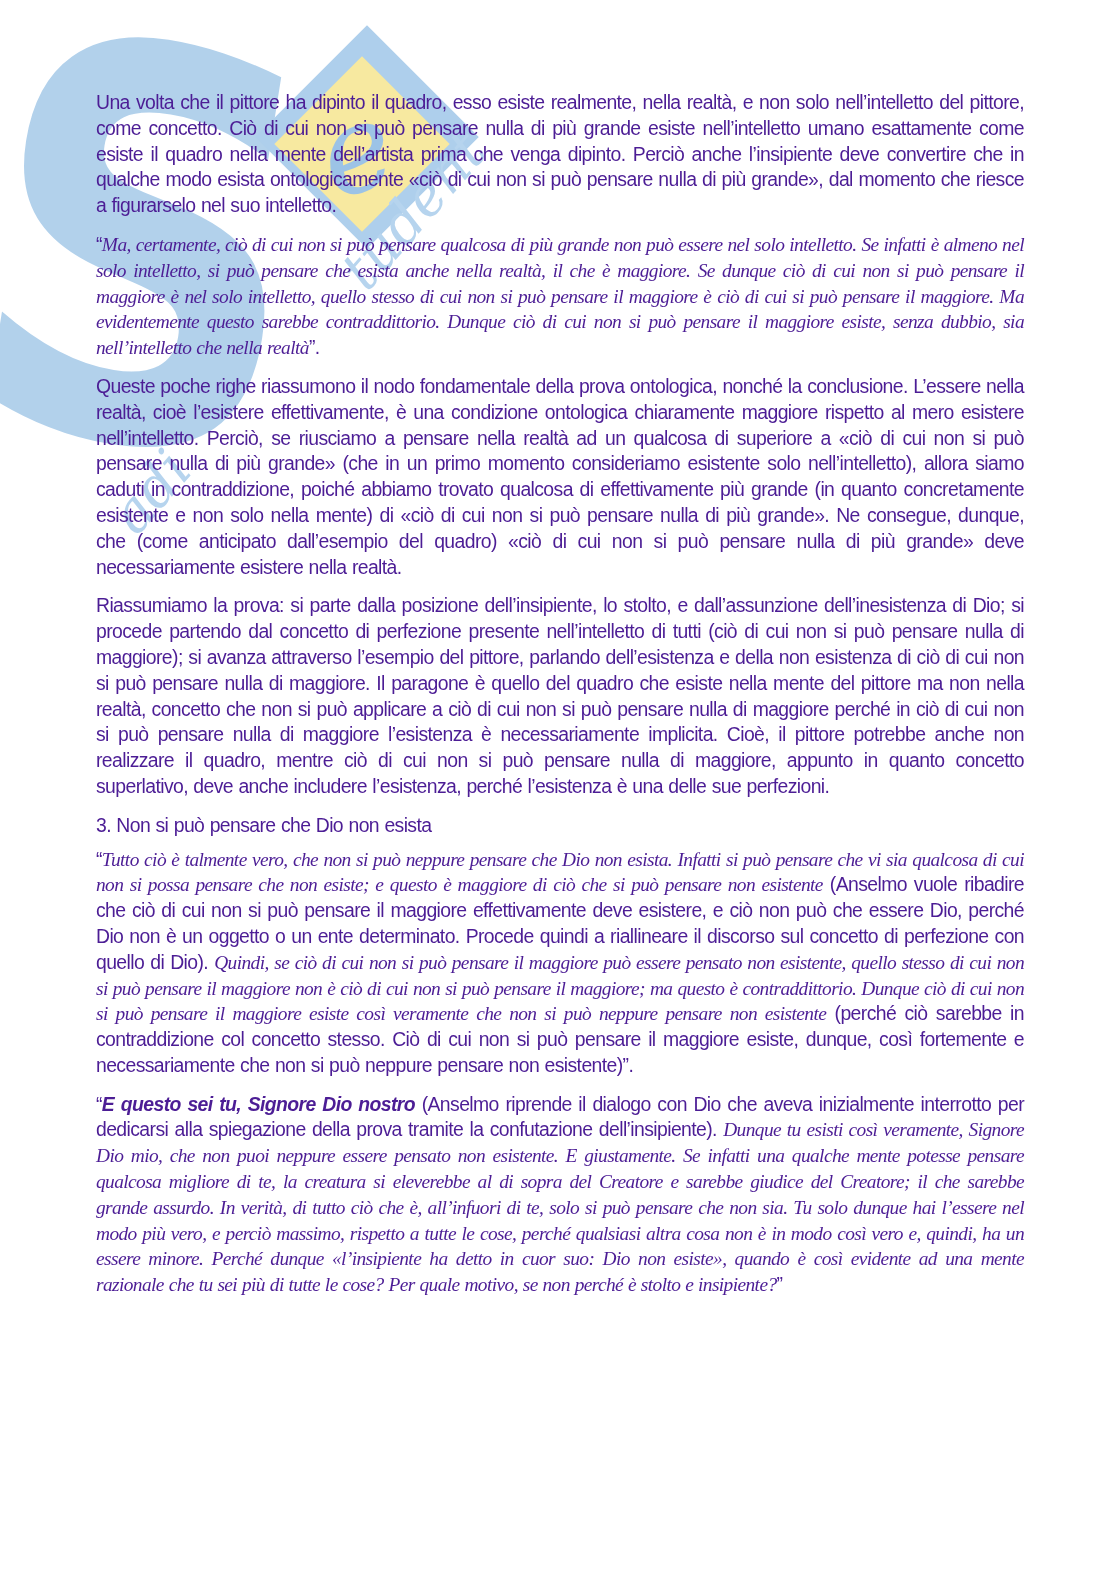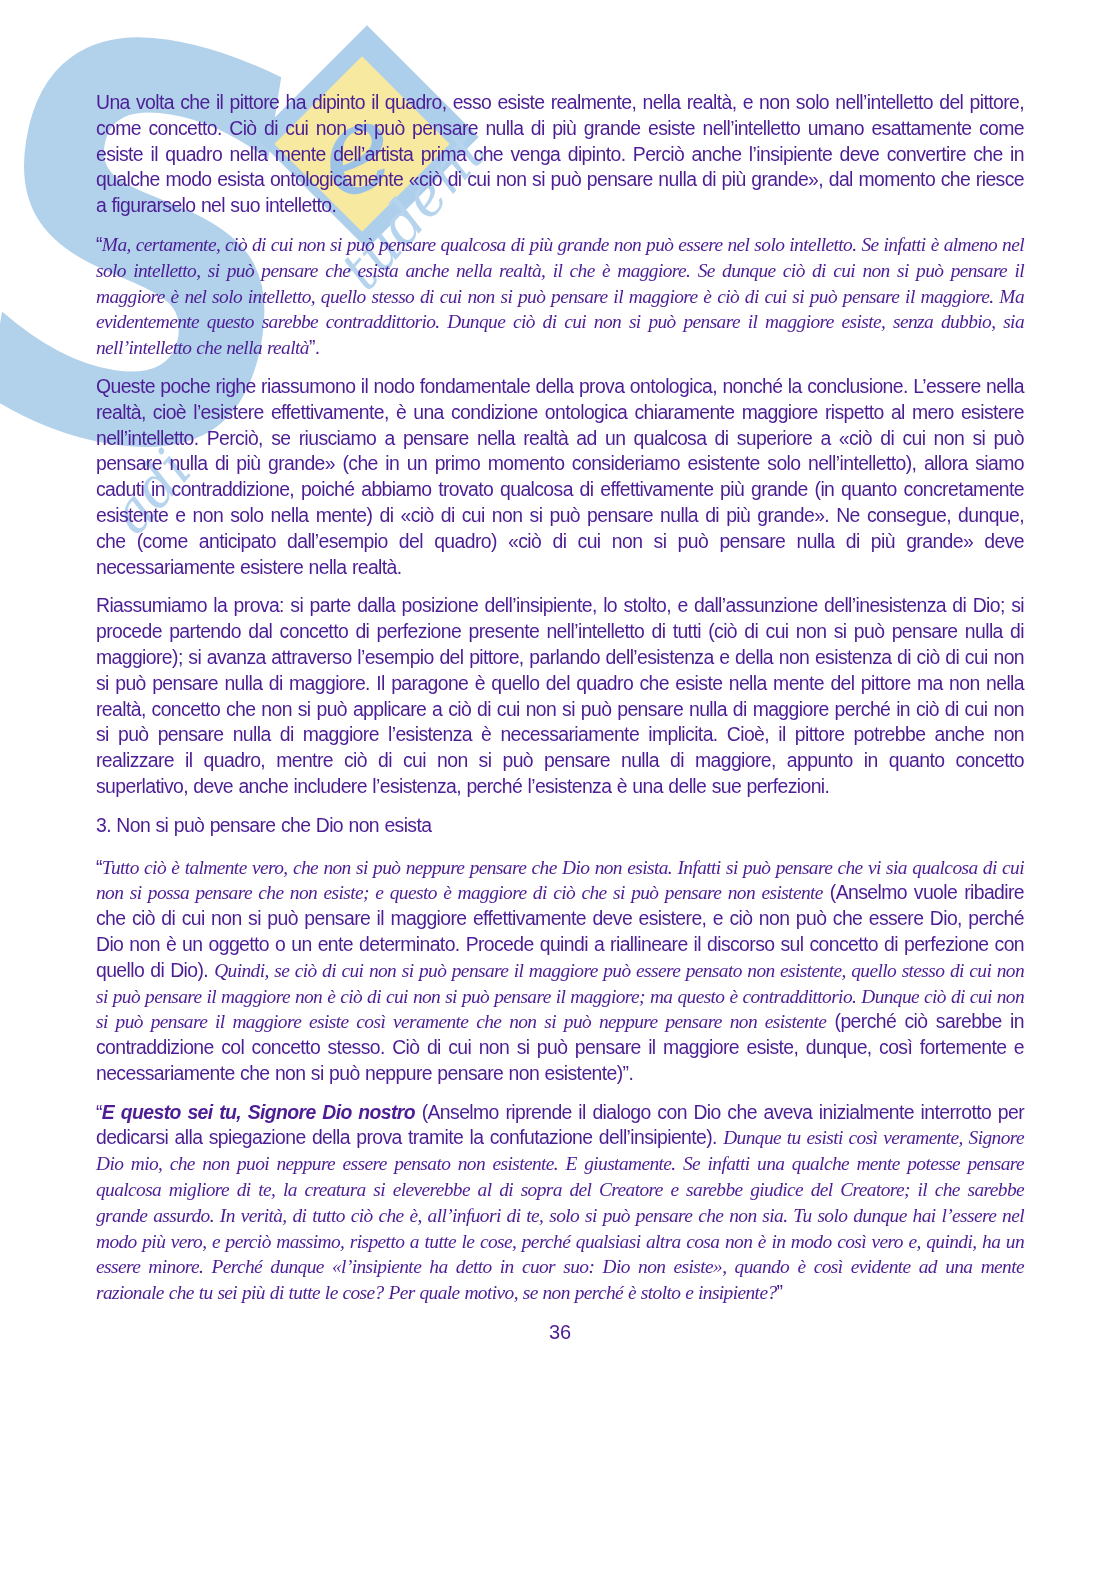--- a/index.html
+++ b/index.html
@@ -74,21 +74,21 @@
     width: 928px;
     z-index: 1;
     color: #4c1d95;
     font-size: 19.4px;
     line-height: 25.8px;
     letter-spacing: -0.6px;
     word-spacing: 0.6px;
     text-align: justify;
   }
   .content p { margin: 0 0 13px 0; }
-  .content p.tight { margin-bottom: 16px; }
+  .content p.tight { margin-bottom: 8px; }
   .run-normal {}
   .run-italic { font-style: italic; font-family: Liberation Serif, serif; }
   .run-bold { font-weight: 400; }
   .run-bolditalic { font-weight: 700; font-style: italic; }
   .page-number {
     margin-top: 14px;
     text-align: center;
     letter-spacing: 0;
     font-size: 20px;
   }
@@ -109,16 +109,15 @@
 
   <div class="content">
 
     <p><span class="run-normal">Una volta che il pittore ha dipinto il quadro, esso esiste realmente, nella realtà, e non solo nell’intelletto del pittore, come concetto. Ciò di cui non si può pensare nulla di più grande esiste nell’intelletto umano esattamente come esiste il quadro nella mente dell’artista prima che venga dipinto. Perciò anche l’insipiente deve convertire che in qualche modo esista ontologicamente «ciò di cui non si può pensare nulla di più grande», dal momento che riesce a figurarselo nel suo intelletto.</span></p>
       <p><span class="run-normal">“</span><span class="run-italic">Ma, certamente, ciò di cui non si può pensare qualcosa di più grande non può essere nel solo intelletto. Se infatti è almeno nel solo intelletto, si può pensare che esista anche nella realtà, il che è maggiore. Se dunque ciò di cui non si può pensare il maggiore è nel solo intelletto, quello stesso di cui non si può pensare il maggiore è ciò di cui si può pensare il maggiore. Ma evidentemente questo sarebbe contraddittorio. Dunque ciò di cui non si può pensare il maggiore esiste, senza dubbio, sia nell’intelletto che nella realtà</span><span class="run-normal">”.</span></p>
       <p><span class="run-normal">Queste poche righe riassumono il </span><span class="run-bold">nodo fondamentale della prova ontologica</span><span class="run-normal">, nonché la conclusione. L’essere nella realtà, cioè l’esistere effettivamente, è una condizione ontologica chiaramente maggiore rispetto al mero esistere nell’intelletto. Perciò, se riusciamo a pensare nella realtà ad un qualcosa di superiore a «ciò di cui non si può pensare nulla di più grande» (che in un primo momento consideriamo esistente solo nell’intelletto), allora siamo caduti in contraddizione, poiché abbiamo trovato qualcosa di effettivamente più grande (in quanto concretamente esistente e non solo nella mente) di «ciò di cui non si può pensare nulla di più grande». Ne consegue, dunque, che (come anticipato dall’esempio del quadro) </span><span class="run-bold">«ciò di cui non si può pensare nulla di più grande» deve necessariamente esistere nella realtà</span><span class="run-normal">.</span></p>
       <p><span class="run-normal">Riassumiamo la prova: si parte dalla posizione dell’insipiente, lo stolto, e dall’assunzione dell’inesistenza di Dio; si procede partendo dal concetto di perfezione presente nell’intelletto di tutti (ciò di cui non si può pensare nulla di maggiore); si avanza attraverso l’esempio del pittore, parlando dell’esistenza e della non esistenza di ciò di cui non si può pensare nulla di maggiore. Il paragone è quello del quadro che esiste nella mente del pittore ma non nella realtà, concetto che non si può applicare a ciò di cui non si può pensare nulla di maggiore perché in ciò di cui non si può pensare nulla di maggiore l’esistenza è necessariamente implicita. Cioè, il pittore potrebbe anche non realizzare il quadro, mentre ciò di cui non si può pensare nulla di maggiore, appunto in quanto concetto superlativo, deve anche includere l’esistenza, perché l’esistenza è una delle sue perfezioni.</span></p>
       <p class="tight"><span class="run-bold">3. Non si può pensare che Dio non esista</span></p>
       <p><span class="run-normal">“</span><span class="run-italic">Tutto ciò è talmente vero, che non si può neppure pensare che Dio non esista. Infatti si può pensare che vi sia qualcosa di cui non si possa pensare che non esiste; e questo è maggiore di ciò che si può pensare non esistente</span><span class="run-normal"> (Anselmo vuole ribadire che ciò di cui non si può pensare il maggiore effettivamente deve esistere, e ciò non può che essere Dio, perché Dio non è un oggetto o un ente determinato. Procede quindi a riallineare il discorso sul concetto di perfezione con quello di Dio). </span><span class="run-italic">Quindi, se ciò di cui non si può pensare il maggiore può essere pensato non esistente, quello stesso di cui non si può pensare il maggiore non è ciò di cui non si può pensare il maggiore; ma questo è contraddittorio. Dunque ciò di cui non si può pensare il maggiore esiste così veramente che non si può neppure pensare non esistente</span><span class="run-normal"> (perché ciò sarebbe in contraddizione col concetto stesso. Ciò di cui non si può pensare il maggiore esiste, dunque, così fortemente e necessariamente che non si può neppure pensare non esistente)”.</span></p>
       <p><span class="run-normal">“</span><span class="run-bolditalic">E questo sei tu, Signore Dio nostro</span><span class="run-normal"> (Anselmo </span><span class="run-bold">riprende il dialogo con Dio</span><span class="run-normal"> che aveva inizialmente interrotto per dedicarsi alla spiegazione della prova tramite la confutazione dell’insipiente). </span><span class="run-italic">Dunque tu esisti così veramente, Signore Dio mio, che non puoi neppure essere pensato non esistente. E giustamente. Se infatti una qualche mente potesse pensare qualcosa migliore di te, la creatura si eleverebbe al di sopra del Creatore e sarebbe giudice del Creatore; il che sarebbe grande assurdo. In verità, di tutto ciò che è, all’infuori di te, solo si può pensare che non sia. Tu solo dunque hai l’essere nel modo più vero, e perciò massimo, rispetto a tutte le cose, perché qualsiasi altra cosa non è in modo così vero e, quindi, ha un essere minore. Perché dunque «l’insipiente ha detto in cuor suo: Dio non esiste», quando è così evidente ad una mente razionale che tu sei più di tutte le cose? Per quale motivo, se non perché è stolto e insipiente?</span><span class="run-normal">”</span></p>
-      <div class="page-number">36</div>
   </div>
 
 </div>
 
 </body></html>

